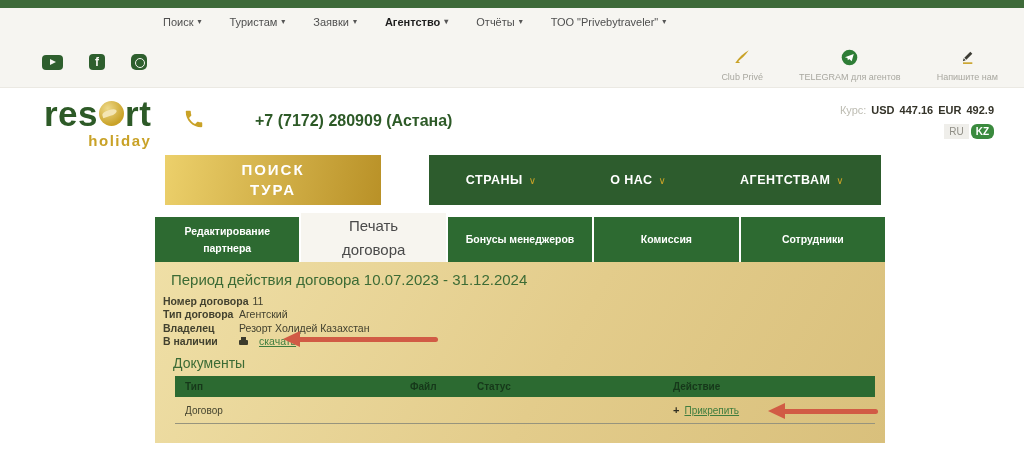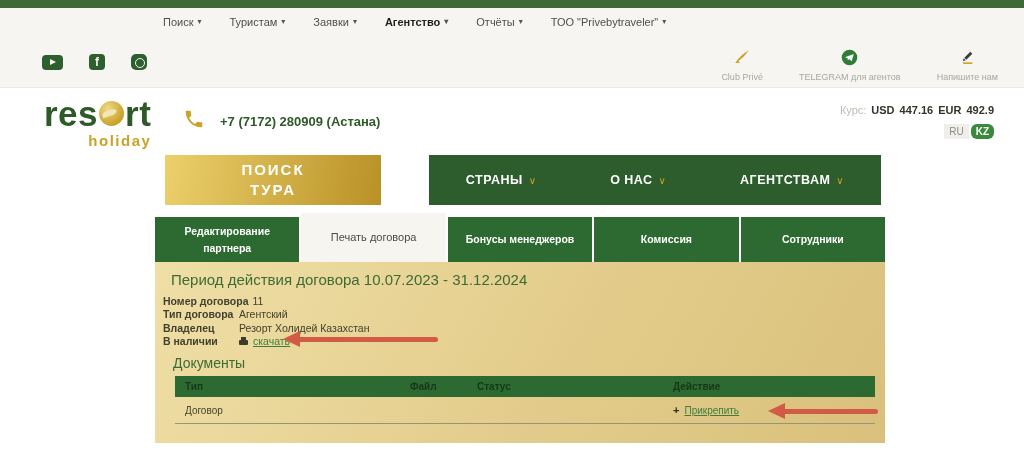--- a/index.html
+++ b/index.html
@@ -30,47 +30,47 @@
   .ql-label { font-size: 9px; color: #a9a8a0; white-space: nowrap; }
 
   
   .logo { position: absolute; left: 44px; top: 96px; display: flex; flex-direction: column; cursor: pointer; }
   .logo-main { font-size: 35px; font-weight: 800; color: #2d5a27; letter-spacing: 0.5px; line-height: 1; display: flex; align-items: center; }
   .logo-o { display: inline-block; width: 25px; height: 25px; border-radius: 50%; background: radial-gradient(circle at 35% 30%, #eed98a, #c9a227 70%); margin: 0 1px; position: relative; }
   .logo-o::after { content: ""; position: absolute; left: 3px; top: 9px; width: 15px; height: 6px; background: #f4e6b4; border-radius: 50% 50% 50% 0; transform: rotate(-18deg); }
   .logo-tag { align-self: flex-end; color: #c9a227; font-weight: bold; font-size: 15px; letter-spacing: 1.5px; margin-top: 1px; }
 
   .phone { position: absolute; left: 183px; top: 108px; display: flex; align-items: center; gap: 15px; }
-  .phone-num { font-size: 13px; font-weight: bold; color: #2d5a27; }
+  .phone-num { font-size: 16px; font-weight: bold; color: #2d5a27; margin-left: 35px; }
 
   .rates { position: absolute; right: 30px; top: 104px; font-size: 11px; color: #343329; display: flex; gap: 5px; align-items: baseline; white-space: nowrap; }
   .rates .muted { color: #bdbcb2; }
   .rates b { font-weight: bold; }
   .lang { position: absolute; right: 30px; top: 124px; display: flex; gap: 2px; font-size: 10px; }
   .lang-ru { color: #8f8e86; background: #efeeea; padding: 2px 5px; border-radius: 0; cursor: pointer; }
   .lang-kz { color: #fff; background: #3a8a3e; padding: 2px 5px; border-radius: 6px; font-weight: bold; cursor: pointer; }
 
   
   .cta { position: absolute; left: 165px; top: 155px; width: 216px; height: 50px; background: linear-gradient(100deg, #ecd06b, #b99127); color: #fff; font-weight: bold; font-size: 15px; letter-spacing: 2px; display: flex; flex-direction: column; align-items: center; justify-content: center; line-height: 1.35; cursor: pointer; }
   .mainmenu { position: absolute; left: 429px; top: 155px; width: 452px; height: 50px; background: #2d5c2d; display: flex; align-items: center; justify-content: space-around; }
   .mm-item { color: #fff; font-weight: bold; font-size: 12.5px; letter-spacing: 0.5px; display: flex; align-items: center; gap: 6px; cursor: pointer; }
   .mm-caret { color: #c9a227; font-size: 10px; font-weight: normal; }
 
   
   .tabbar { position: absolute; left: 155px; top: 217px; width: 730px; height: 45px; display: flex; gap: 2px; }
   .tab { flex: 1; background: #2d6a31; color: #fff; font-size: 10.5px; font-weight: bold; display: flex; align-items: center; justify-content: center; text-align: center; padding: 0 16px; line-height: 1.6; cursor: pointer; }
-  .tab.active { background: #f7f5ef; color: #4a4a4a; font-weight: normal; font-size: 11px; margin-top: -4px; height: 49px; }
+  .tab.active { background: #f7f5ef; color: #4a4a4a; font-weight: normal; font-size: 15px; margin-top: -4px; height: 49px; }
 
   
   .panel { position: absolute; left: 155px; top: 262px; width: 730px; height: 181px; background: linear-gradient(120deg, #efdfa6 0%, #e3cc8b 55%, #d9c07c 100%); }
   .period { position: absolute; left: 16px; top: 9px; font-size: 15px; color: #3c6b35; font-weight: 500; }
   .fields { position: absolute; left: 8px; top: 32px; font-size: 10.5px; color: #42412f; }
   .frow { display: flex; align-items: center; min-height: 13.5px; }
   .flabel { font-weight: bold; min-width: 76px; padding-right: 4px; }
-  .dl-wrap { display: flex; align-items: center; gap: 5px; }
+  .dl-wrap { display: flex; align-items: center; gap: 11px; }
   .printer-icon { width: 9px; height: 8px; position: relative; display: inline-block; }
   .printer-icon::before { content: ""; position: absolute; left: 0; top: 3px; width: 9px; height: 5px; background: #3c3b2c; border-radius: 1px; }
   .printer-icon::after { content: ""; position: absolute; left: 2px; top: 0; width: 5px; height: 3px; background: #3c3b2c; }
   .green-link { color: #3f7d3f; text-decoration: underline; cursor: pointer; }
 
   .docs-heading { position: absolute; left: 18px; top: 93px; font-size: 14px; color: #3c6b35; }
   .doc-table { position: absolute; left: 20px; top: 114px; width: 700px; }
   .thead { display: grid; grid-template-columns: 225px 67px 196px 1fr; background: #2c6a31; height: 21px; align-items: center; font-size: 10px; font-weight: bold; color: #16381a; padding: 0 10px; }
   .trow { display: grid; grid-template-columns: 225px 67px 196px 1fr; height: 27px; align-items: center; font-size: 10px; color: #45442f; border-bottom: 1px solid #97947d; padding: 0 10px; }
   .action-cell { display: flex; align-items: center; gap: 5px; }

